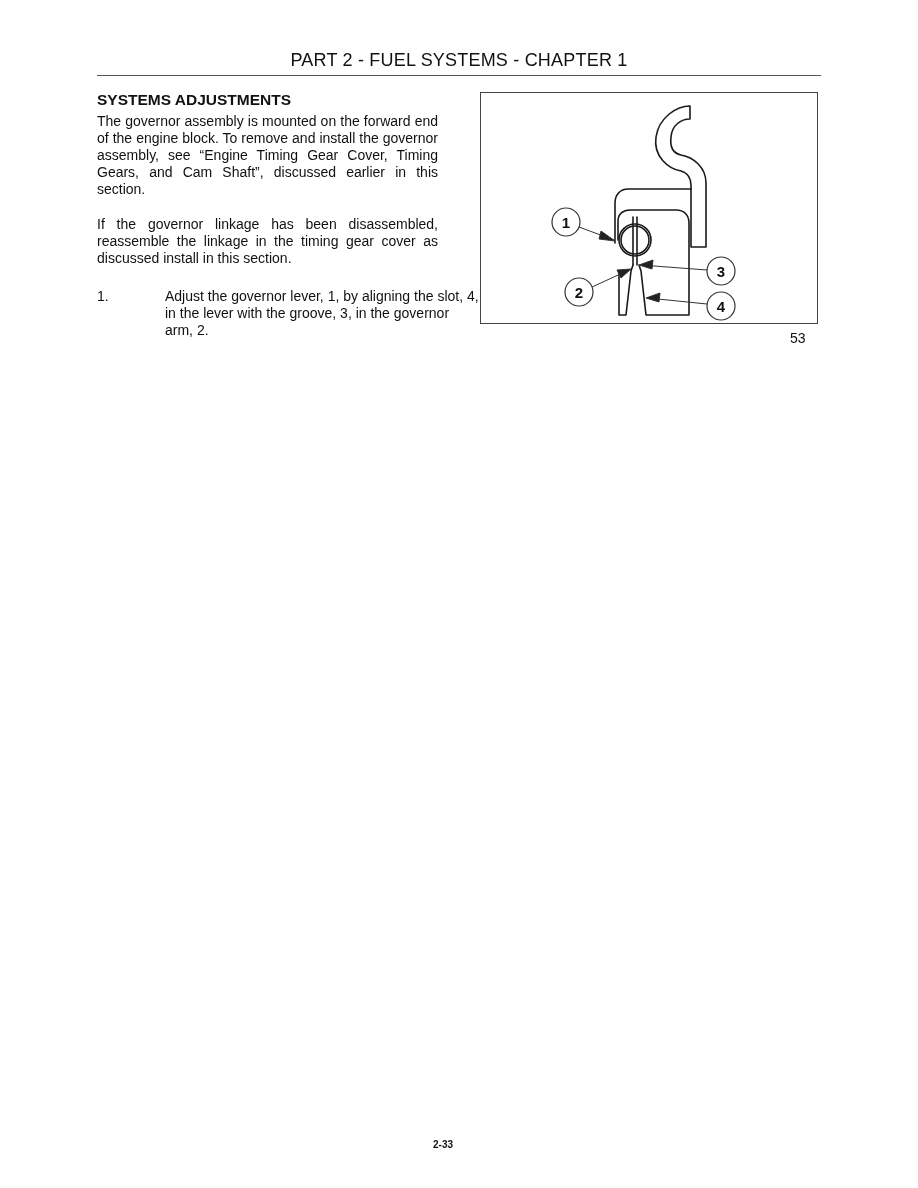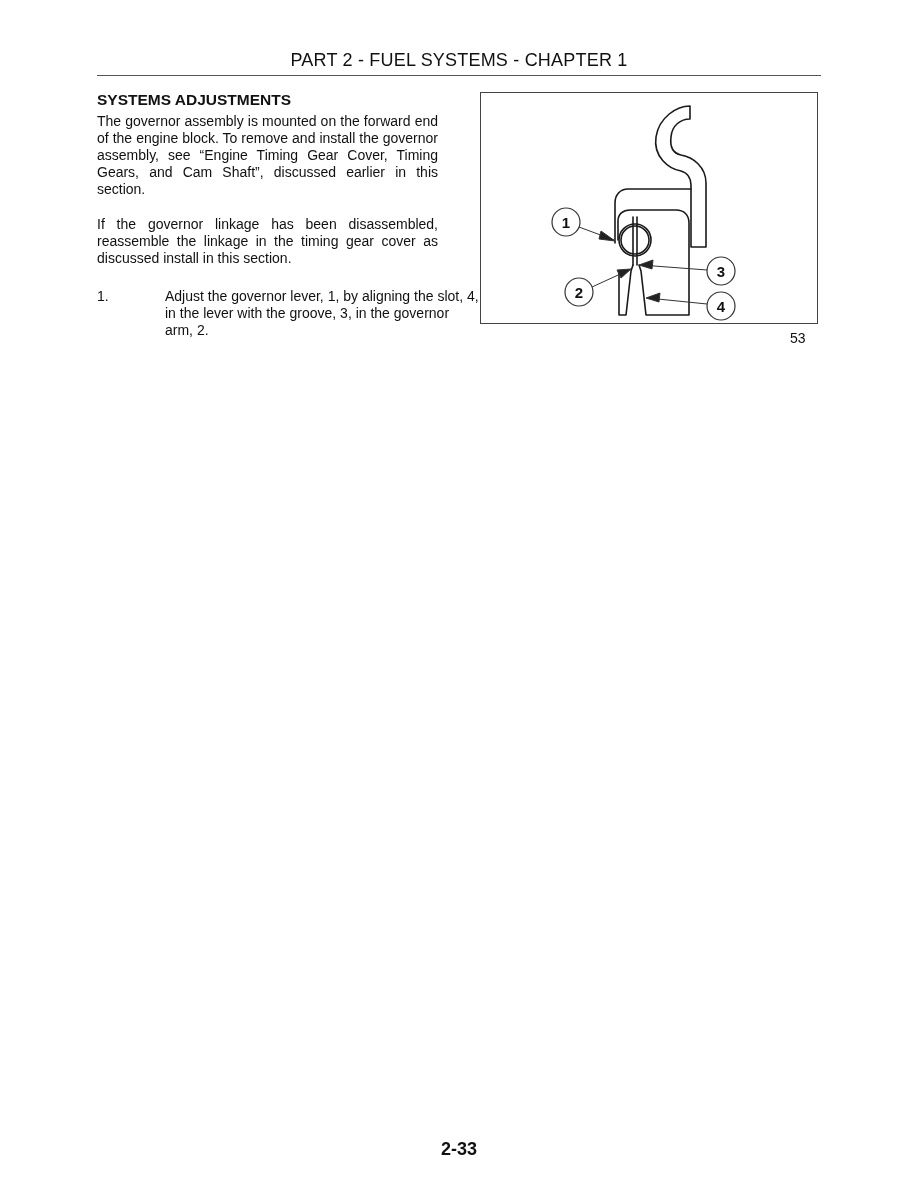--- a/index.html
+++ b/index.html
@@ -14,22 +14,22 @@
             text-align: justify; }
     .p1 { top: 113px; }
     .p2 { top: 216px; }
     .step { position: absolute; left: 97px; top: 288px; width: 341px; font-size: 14px; line-height: 17px; }
     .step-num { position: absolute; left: 0; top: 0; }
     .step-text { position: absolute; left: 26px; top: 0; width: 315px; margin-left: 42px; }
     .figure-box { position: absolute; left: 480px; top: 92px; width: 338px; height: 232px;
                   border: 1.5px solid #444; box-sizing: border-box; }
     .figure-box svg { position: absolute; left: 0; top: 0; }
     .figure-num { position: absolute; left: 790px; top: 330px; width: 30px; text-align: left; font-size: 14px; }
-    .page-num { position: absolute; left: 400px; width: 118px; top: 1139px; text-align: center;
-                font-weight: bold; font-size: 18px; }
+    .page-num { position: absolute; left: 384px; width: 118px; top: 1139px; text-align: center;
+                font-weight: bold; font-size: 10px; }
     .callout-label { font-family: "Liberation Sans", sans-serif; font-weight: bold; font-size: 15px; }
   </style>
 </head>
 <body>
 
 <div class="header-title">PART 2 - FUEL SYSTEMS - CHAPTER 1</div>
 <div class="header-rule"></div>
 
 <div class="section-title">SYSTEMS ADJUSTMENTS</div>
 

